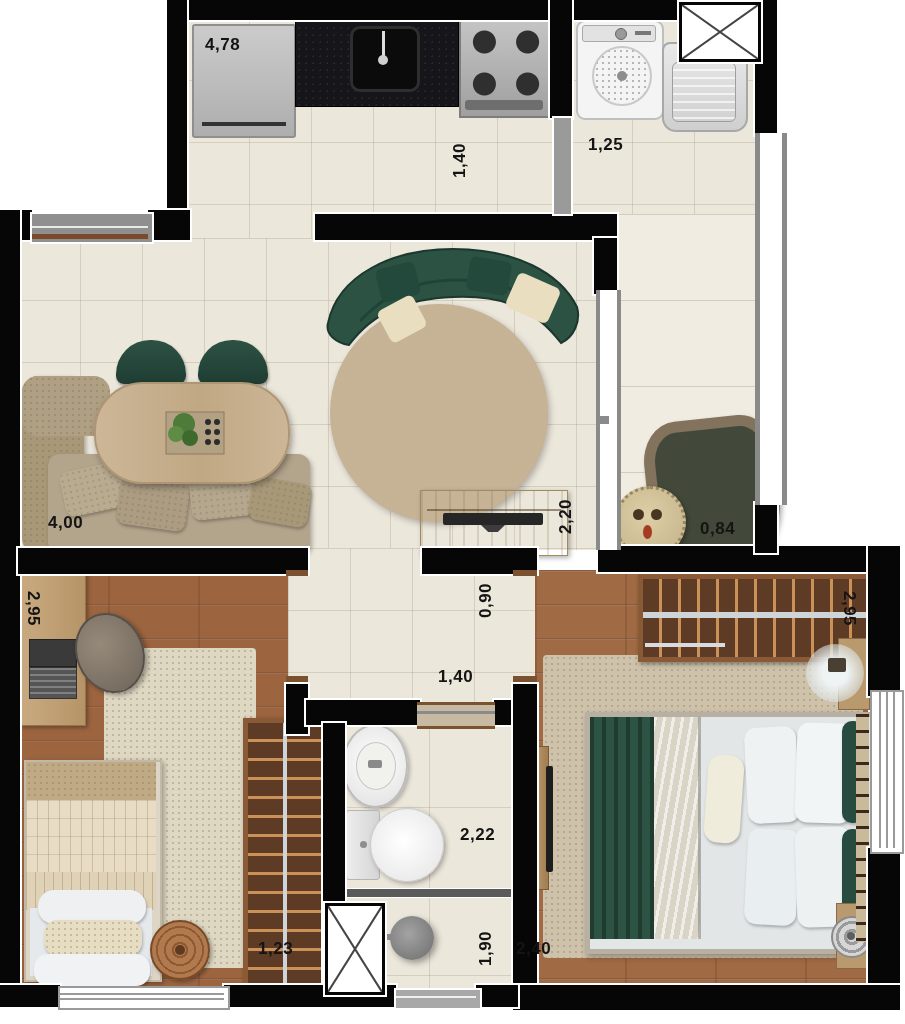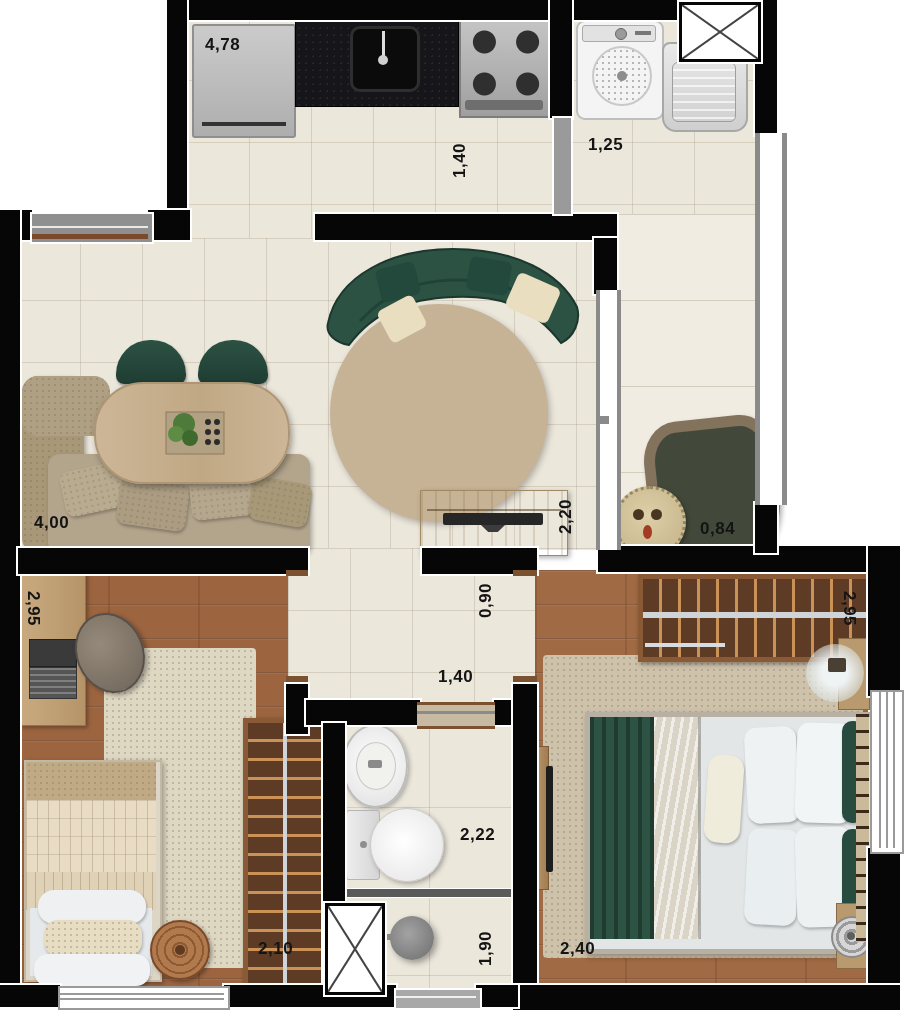--- a/index.html
+++ b/index.html
@@ -315,25 +315,25 @@
   <div class="shaft" style="left:325px;top:903px;width:54px;height:86px;">
     <svg viewBox="0 0 54 86" preserveAspectRatio="none">
         <line x1="0" y1="0" x2="54" y2="86" stroke="#444" stroke-width="2"></line>
         <line x1="54" y1="0" x2="0" y2="86" stroke="#444" stroke-width="2"></line>
       </svg>
   </div>
 
   <div class="lbl" style="left:205px;top:36px;">4,78</div>
   <div class="lbl vccw" style="left:442px;top:152px;">1,40</div>
   <div class="lbl" style="left:588px;top:124px;margin-top:12px;">1,25</div>
-  <div class="lbl" style="left:34px;top:514px;">4,00</div>
+  <div class="lbl" style="left:48px;top:514px;">4,00</div>
   <div class="lbl vccw" style="left:548px;top:508px;">2,20</div>
   <div class="lbl" style="left:700px;top:520px;">0,84</div>
   <div class="lbl vccw" style="left:468px;top:592px;">0,90</div>
   <div class="lbl" style="left:438px;top:668px;">1,40</div>
   <div class="lbl vcw" style="left:16px;top:600px;">2,95</div>
-  <div class="lbl" style="left:258px;top:940px;">2,10</div>
+  <div class="lbl" style="left:258px;top:940px;">1,23</div>
   <div class="lbl" style="left:460px;top:826px;">2,22</div>
   <div class="lbl vccw" style="left:468px;top:940px;">1,90</div>
   <div class="lbl vcw" style="left:832px;top:600px;">2,95</div>
-  <div class="lbl" style="left:560px;top:940px;">2,40</div>
+  <div class="lbl" style="left:516px;top:940px;">2,40</div>
 
 </div>
 
 </body></html>

